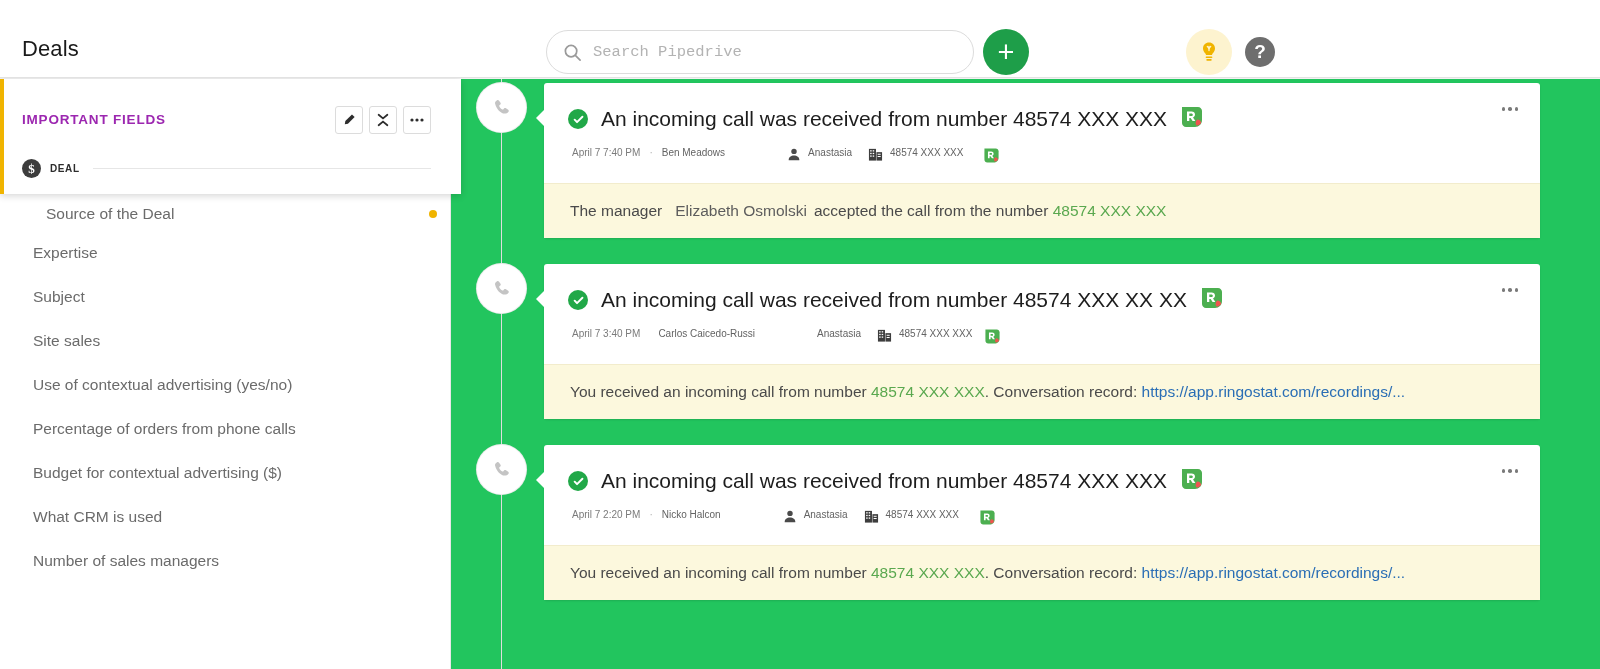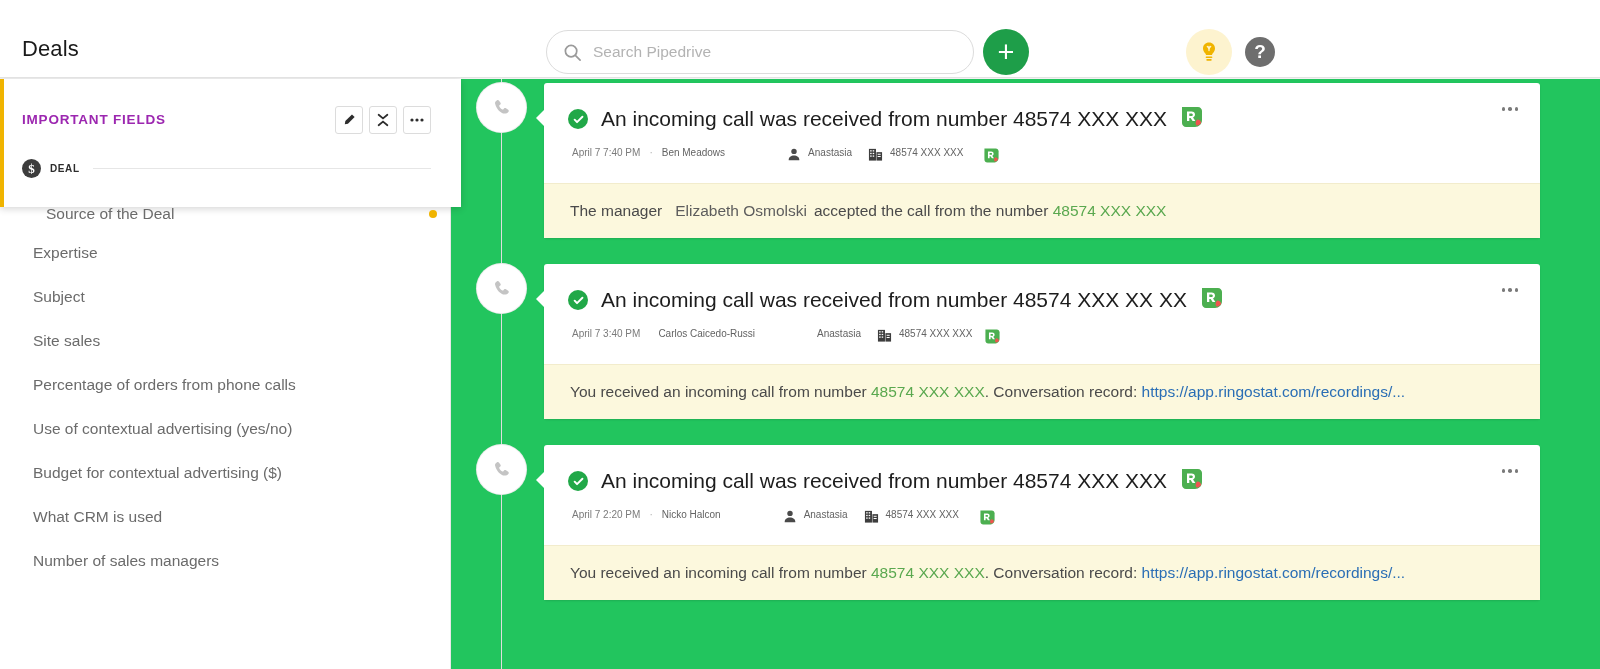--- a/index.html
+++ b/index.html
@@ -20,21 +20,21 @@
   }
   .page-title {
     position: absolute; left: 22px; top: 36px;
     font-size: 22px; color: #1a1a1a; letter-spacing: .1px;
   }
   .searchbox {
     position: absolute; left: 546px; top: 30px;
     width: 428px; height: 44px;
     border: 1px solid #dcdcdc; border-radius: 22px;
     background: #fff;
-    display: flex; align-items: center;
+    display: flex; align-items: center; font-family: Liberation Mono, monospace;
   }
   .search-ico { margin-left: 16px; display:flex; }
   .search-ph {
     margin-left: 11px; font-size: 15.5px; color: #b3b3b3;
   }
   .add-btn {
     position: absolute; left: 983px; top: 29px;
     width: 46px; height: 46px; border-radius: 50%;
     background: #1e9e49;
     display: flex; align-items: center; justify-content: center;
@@ -62,21 +62,21 @@
   
   .sidebar {
     position: absolute; left: 0; top: 79px;
     width: 451px; height: 590px;
     background: #ffffff;
     border-right: 1px solid #e8e8e8;
     z-index: 20;
   }
   .imp-panel {
     position: absolute; left: 0; top: 79px;
-    width: 461px; height: 128px;
+    width: 461px; height: 115px;
     background: #ffffff;
     border-left: 4px solid #f0b400;
     box-shadow: 0 2px 7px rgba(0,0,0,.16);
     z-index: 30;
   }
   .imp-title {
     position: absolute; left: 18px; top: 33px;
     font-size: 13.5px; font-weight: bold; color: #9c27b0;
     letter-spacing: .8px;
   }
@@ -240,24 +240,24 @@
     <div class="field-item">
         <span>Expertise</span>
       </div>
     <div class="field-item">
         <span>Subject</span>
       </div>
     <div class="field-item">
         <span>Site sales</span>
       </div>
     <div class="field-item">
+        <span>Use of contextual advertising (yes/no)</span>
+      </div>
+    <div class="field-item">
         <span>Percentage of orders from phone calls</span>
-      </div>
-    <div class="field-item">
-        <span>Use of contextual advertising (yes/no)</span>
       </div>
     <div class="field-item">
         <span>Budget for contextual advertising ($)</span>
       </div>
     <div class="field-item">
         <span>What CRM is used</span>
       </div>
     <div class="field-item">
         <span>Number of sales managers</span>
       </div>

